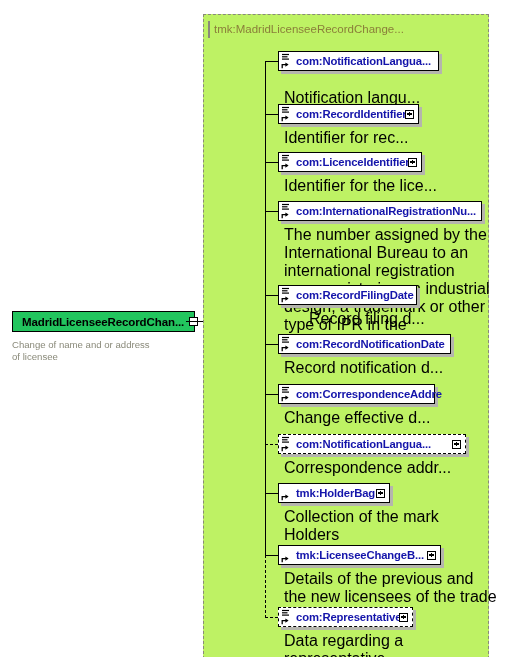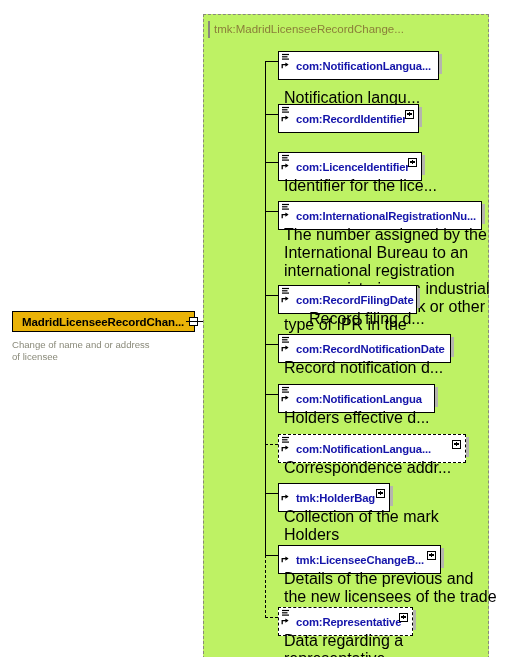--- a/index.html
+++ b/index.html
@@ -21,21 +21,21 @@
     left: 12px;
     top: 311px;
     width: 183px;
     height: 21px;
   }
   .node-box {
     position: absolute;
     left: 0; top: 0;
     box-sizing: border-box;
     border: 1.6px solid #000;
-    background: #eab308;
+    background: #22c55e;
     height: 21px;
     display: flex;
     align-items: center;
     white-space: nowrap;
   }
   .node-shadow {
     position: absolute;
     background: #b8b8b0;
     z-index: -1;
   }
@@ -122,21 +122,21 @@
   }
 
   
   .child {
     position: absolute;
     left: 0;
   }
   .child .box {
     position: absolute;
     left: 0; top: 0;
-    height: 29px;
+    height: 20px;
     box-sizing: border-box;
     border: 1.6px solid #000;
     background: #ffffff;
     display: flex;
     align-items: center;
     padding-left: 17px;
     padding-right: 4px;
     white-space: nowrap;
   }
   .child .box.optional {
@@ -238,20 +238,21 @@
     </div>
     <svg class="elem-icon" viewBox="0 0 12 16">
       <line x1="1" y1="1.5" x2="8" y2="1.5" stroke="#000" stroke-width="1.2"></line>
       <line x1="1" y1="3.8" x2="6.5" y2="3.8" stroke="#000" stroke-width="1.2"></line>
       <line x1="1" y1="6.1" x2="8" y2="6.1" stroke="#000" stroke-width="1.2"></line>
       <path d="M1.2 15.2 L1.2 11.6 L6.4 11.6" fill="none" stroke="#000" stroke-width="1.3"></path>
       <path d="M4.4 9.4 L7.6 11.6 L4.4 13.8 Z" fill="#000"></path>
     </svg>
     <div class="plus-box" style="left:127px;"></div>
   </div>
+  <div class="child annot" style="left:80px; top:114px; width:200px;">Identifier for rec...</div>
 
   <div class="line-h" style="left:61px; top:147px; width:13px;"></div>
   <div class="child" style="left:74px; top:137px;">
     <div class="shadow" style="left:3px; top:3px; width:144px; height:20px;"></div>
     <div class="box" style="width:144px;">
       <span class="lbl">com:LicenceIdentifier</span>
     </div>
     <svg class="elem-icon" viewBox="0 0 12 16">
       <line x1="1" y1="1.5" x2="8" y2="1.5" stroke="#000" stroke-width="1.2"></line>
       <line x1="1" y1="3.8" x2="6.5" y2="3.8" stroke="#000" stroke-width="1.2"></line>
@@ -311,31 +312,31 @@
       <path d="M1.2 15.2 L1.2 11.6 L6.4 11.6" fill="none" stroke="#000" stroke-width="1.3"></path>
       <path d="M4.4 9.4 L7.6 11.6 L4.4 13.8 Z" fill="#000"></path>
     </svg>
   </div>
   <div class="child annot" style="left:80px; top:344px; width:200px;">Record notification d...</div>
 
   <div class="line-h" style="left:61px; top:379px; width:13px;"></div>
   <div class="child" style="left:74px; top:369px;">
     <div class="shadow" style="left:3px; top:3px; width:157px; height:20px;"></div>
     <div class="box" style="width:157px;">
-      <span class="lbl">com:NotificationLangua</span>
-    </div>
-    <svg class="elem-icon" viewBox="0 0 12 16">
-      <line x1="1" y1="1.5" x2="8" y2="1.5" stroke="#000" stroke-width="1.2"></line>
-      <line x1="1" y1="3.8" x2="6.5" y2="3.8" stroke="#000" stroke-width="1.2"></line>
-      <line x1="1" y1="6.1" x2="8" y2="6.1" stroke="#000" stroke-width="1.2"></line>
-      <path d="M1.2 15.2 L1.2 11.6 L6.4 11.6" fill="none" stroke="#000" stroke-width="1.3"></path>
-      <path d="M4.4 9.4 L7.6 11.6 L4.4 13.8 Z" fill="#000"></path>
-    </svg>
-  </div>
-  <div class="child annot" style="left:80px; top:394px; width:200px;">Holders effective d...</div>
+      <span class="lbl">com:CorrespondenceAddre</span>
+    </div>
+    <svg class="elem-icon" viewBox="0 0 12 16">
+      <line x1="1" y1="1.5" x2="8" y2="1.5" stroke="#000" stroke-width="1.2"></line>
+      <line x1="1" y1="3.8" x2="6.5" y2="3.8" stroke="#000" stroke-width="1.2"></line>
+      <line x1="1" y1="6.1" x2="8" y2="6.1" stroke="#000" stroke-width="1.2"></line>
+      <path d="M1.2 15.2 L1.2 11.6 L6.4 11.6" fill="none" stroke="#000" stroke-width="1.3"></path>
+      <path d="M4.4 9.4 L7.6 11.6 L4.4 13.8 Z" fill="#000"></path>
+    </svg>
+  </div>
+  <div class="child annot" style="left:80px; top:394px; width:200px;">Change effective d...</div>
 
   <div class="line-h dashed" style="left:61px; top:429px; width:13px;"></div>
   <div class="child" style="left:74px; top:419px;">
     <div class="shadow" style="left:3px; top:3px; width:188px; height:20px;"></div>
     <div class="box optional" style="width:188px;">
       <span class="lbl">com:NotificationLangua...</span>
     </div>
     <svg class="elem-icon" viewBox="0 0 12 16">
       <line x1="1" y1="1.5" x2="8" y2="1.5" stroke="#000" stroke-width="1.2"></line>
       <line x1="1" y1="3.8" x2="6.5" y2="3.8" stroke="#000" stroke-width="1.2"></line>

